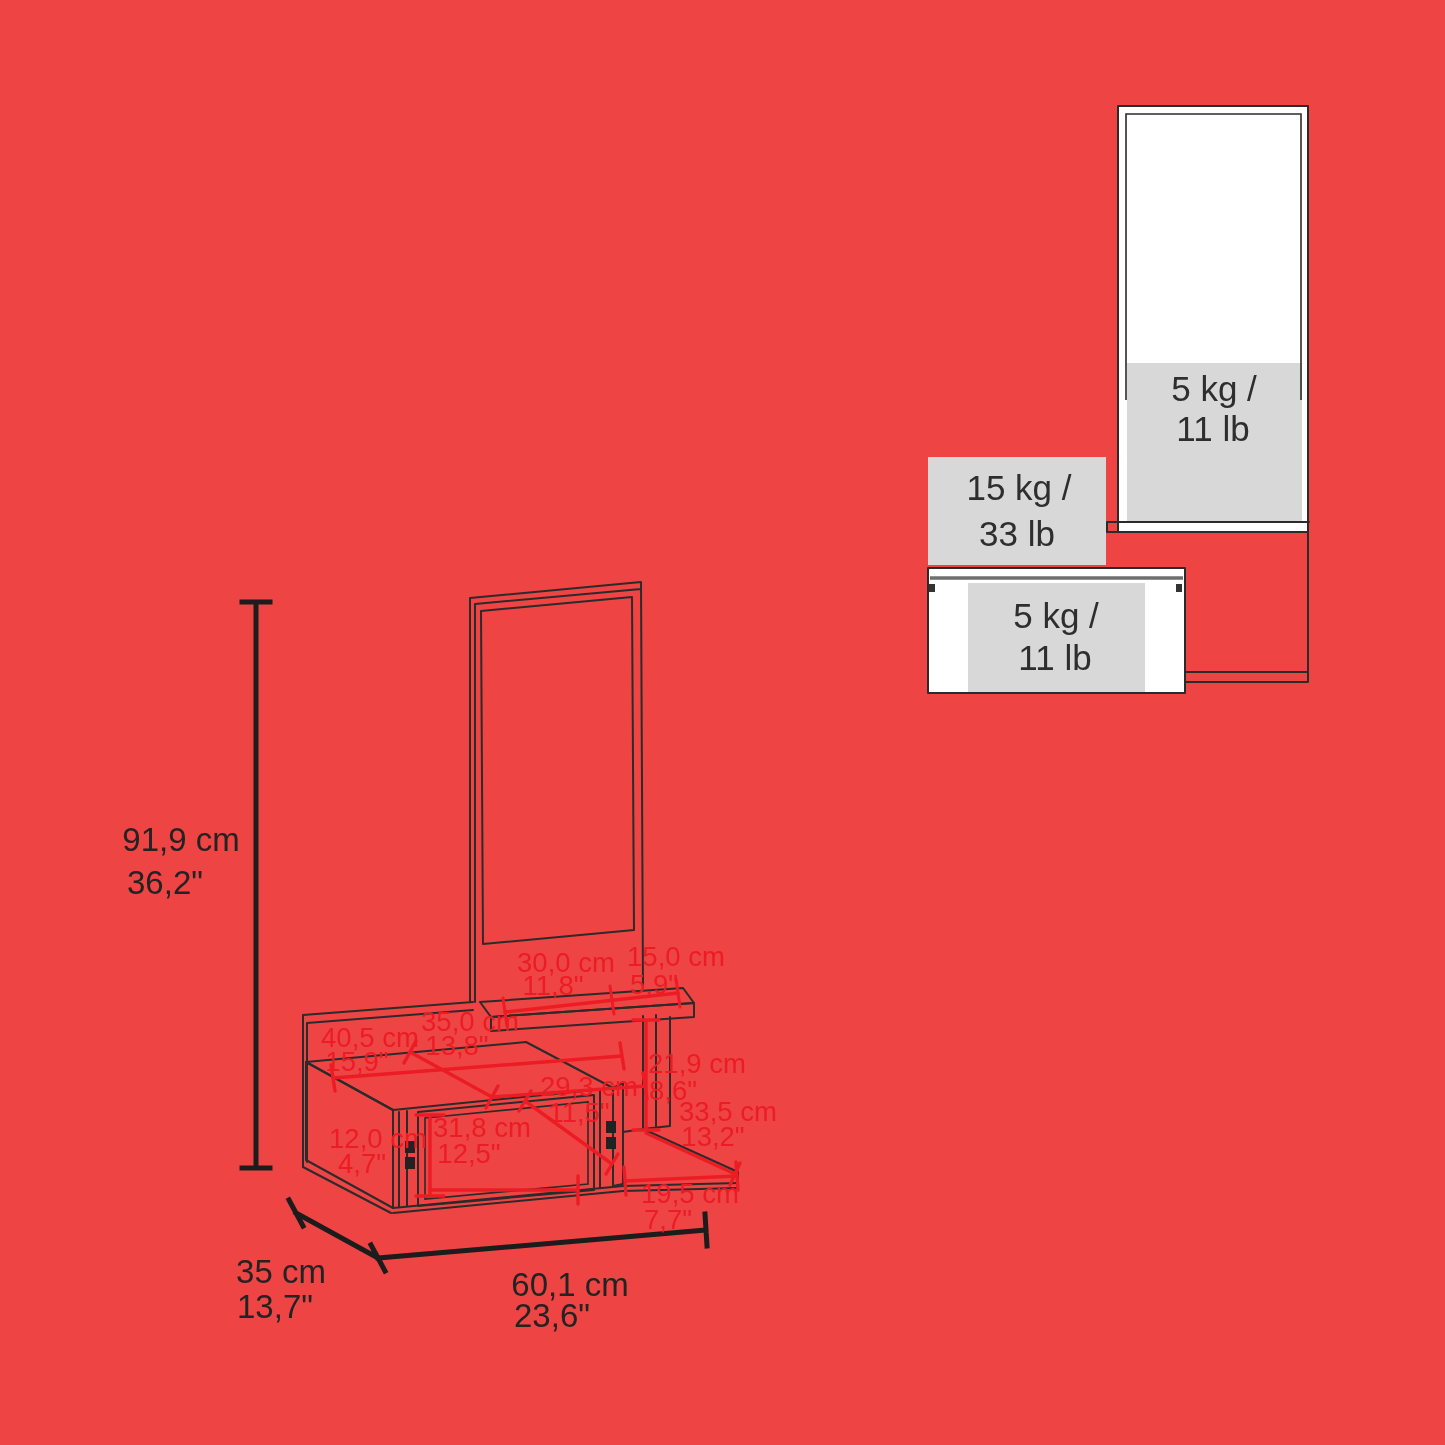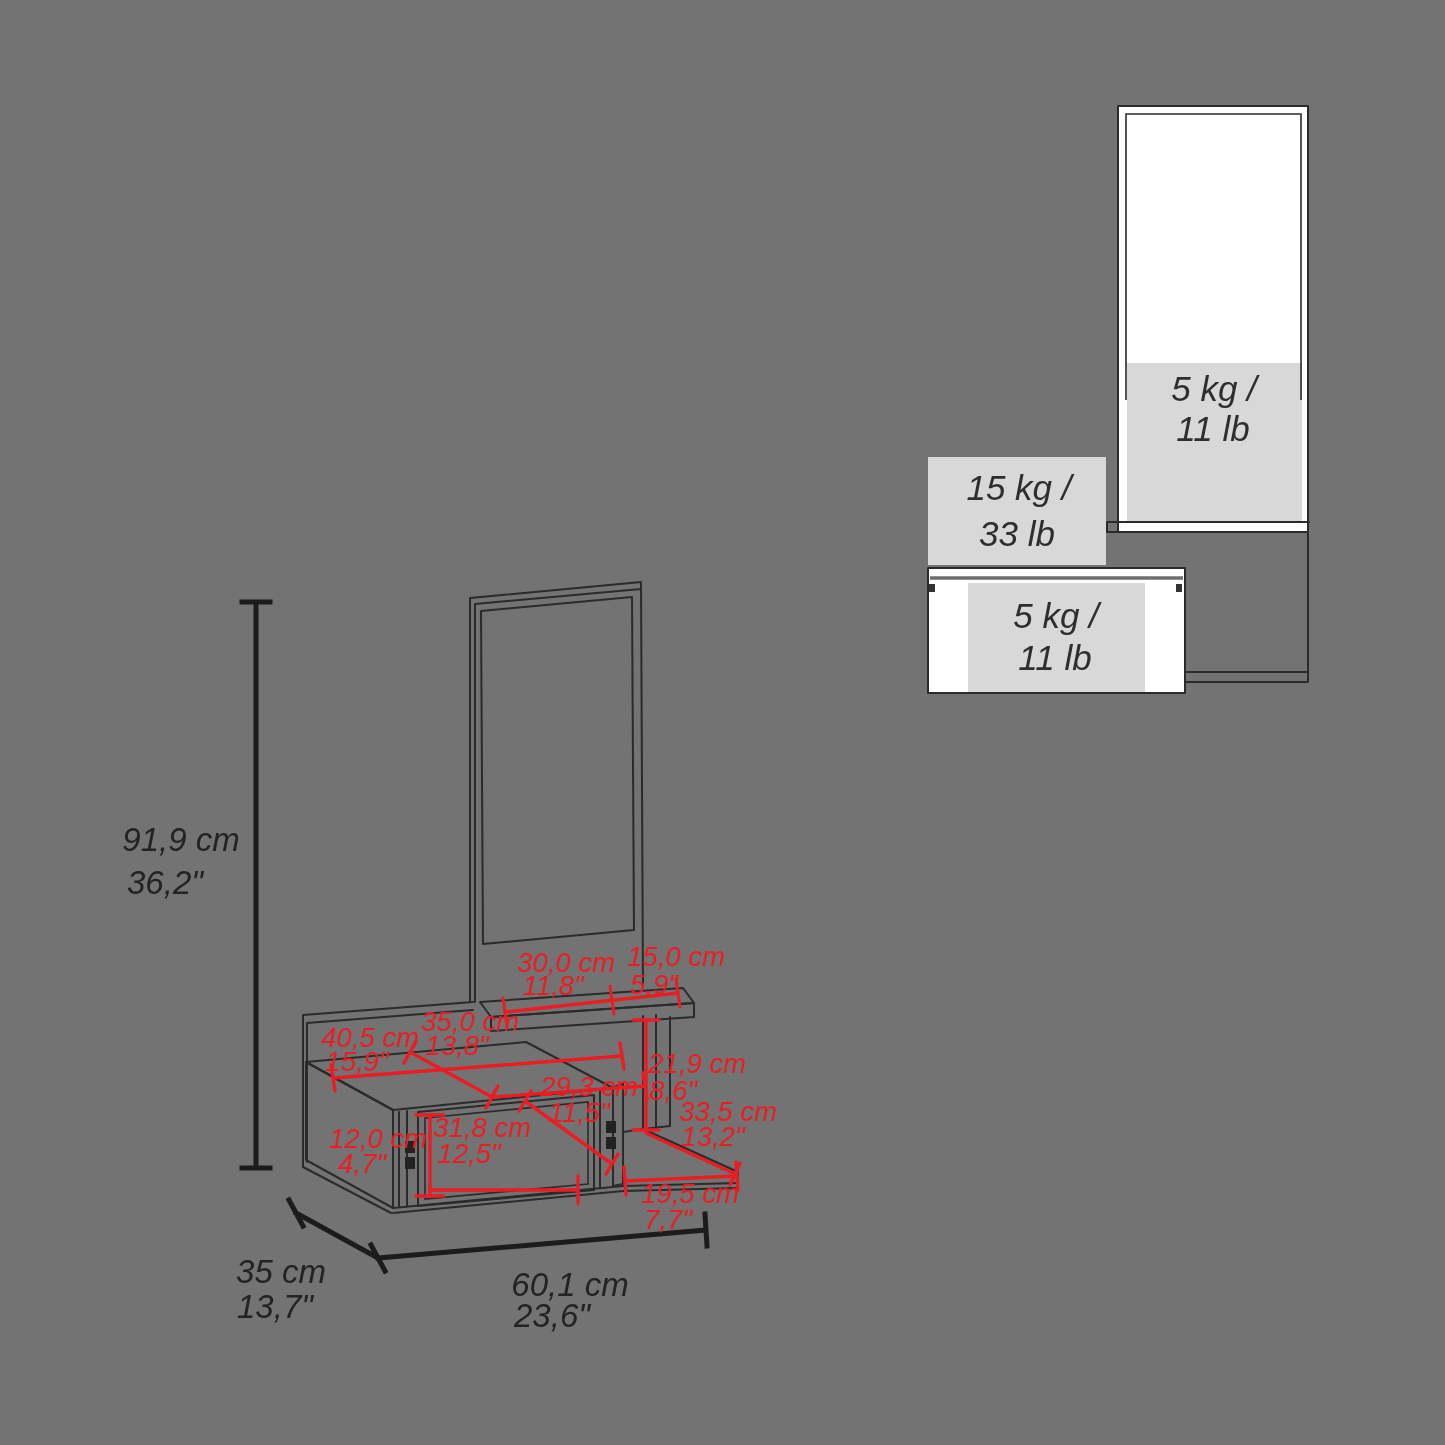--- a/index.html
+++ b/index.html
@@ -1,17 +1,17 @@
 <!DOCTYPE html>
 <html style="--red: #ec1c24; --gray: #d8d8d8;"><head>
 <meta charset="utf-8">
 <style>
   html,body{margin:0;padding:0;background:#ffffff;}
-  .stage{position:relative;width:1445px;height:1445px;background:#737373;overflow:hidden;
-         font-family:"Liberation Sans",sans-serif;font-style:italic;}
+  .stage{position:relative;width:1445px;height:1445px;background:#ef4444;overflow:hidden;
+         font-family:"Liberation Sans",sans-serif;}
   svg{display:block;}
   text{font-family:"Liberation Sans",sans-serif;}
   .dim-red{fill:var(--red,#ec1c24);font-size:27.5px;}
   .dim-black{fill:#232323;font-size:33px;}
   .cap-text{fill:#2e2e2e;font-size:35px;}
   .k{stroke:#2b2b2b;fill:none;stroke-width:2;stroke-linecap:round;stroke-linejoin:round;}
   .k1{stroke:#2b2b2b;fill:none;stroke-width:1.6;}
   .kd{stroke:#1c1c1c;fill:none;stroke-width:5;stroke-linecap:square;}
   .r{stroke:var(--red,#ec1c24);fill:none;stroke-width:3.4;stroke-linecap:round;}
   .rt{stroke:var(--red,#ec1c24);fill:none;stroke-width:3;stroke-linecap:round;}

